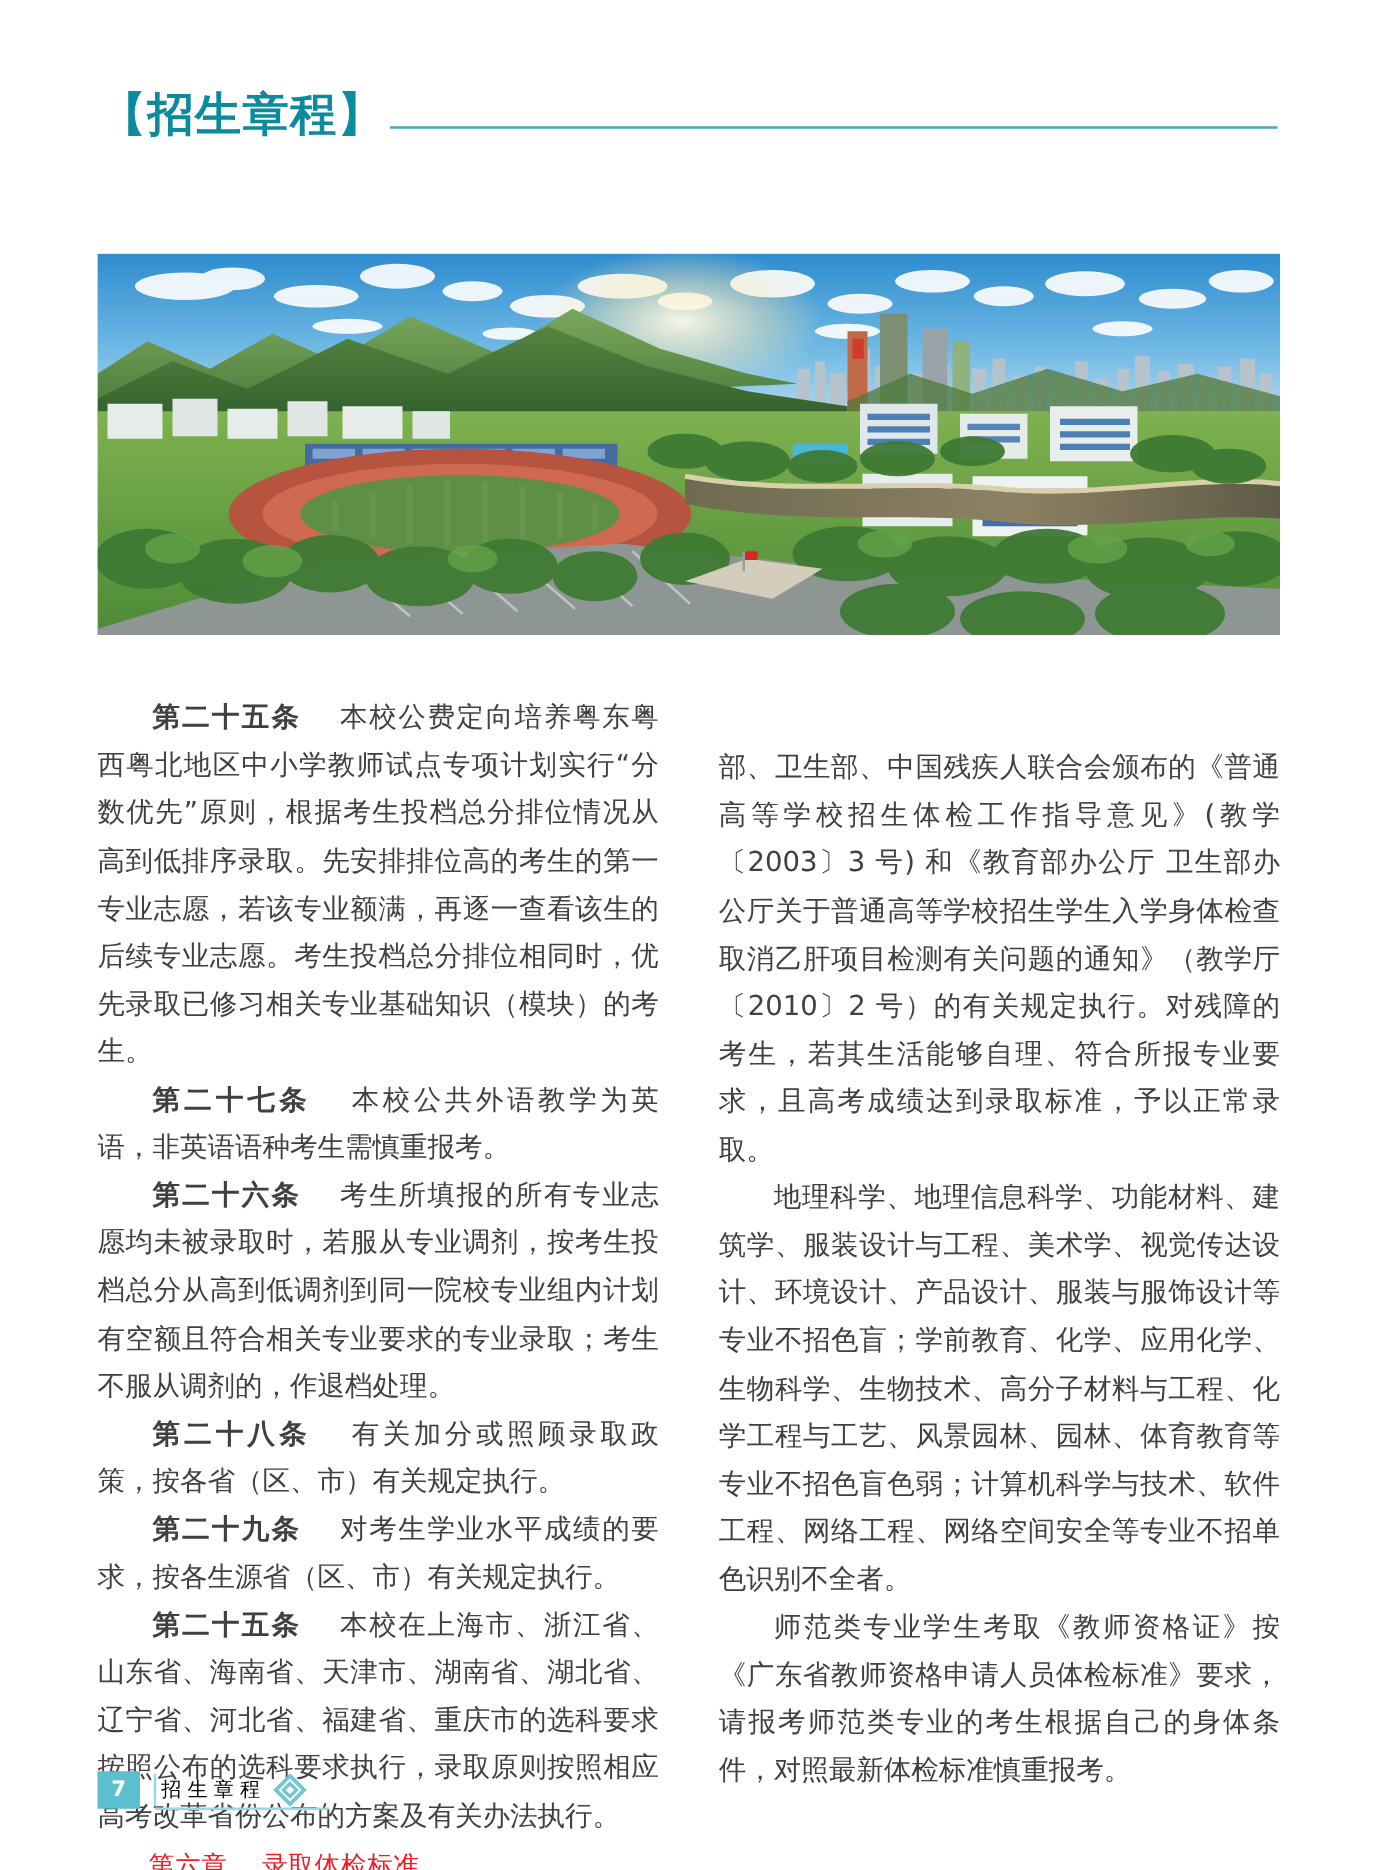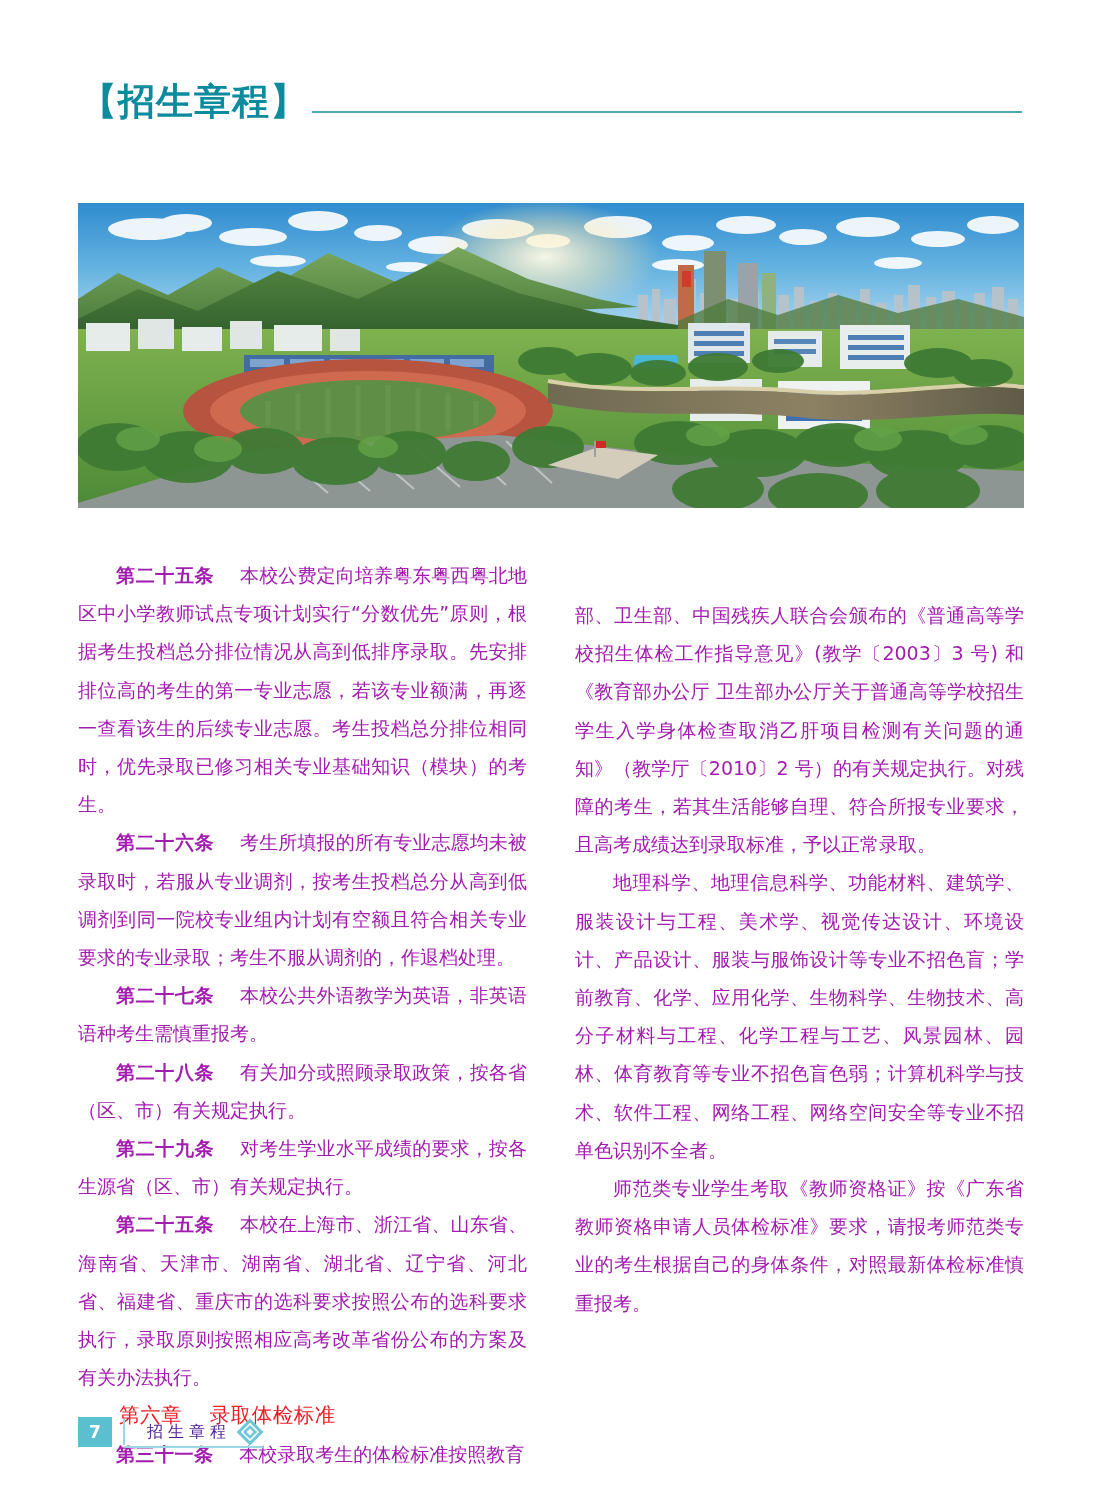--- a/index.html
+++ b/index.html
@@ -12,21 +12,21 @@
     height: 1496px;
     position: relative;
     font-family: "DejaVu Sans", "Liberation Sans", sans-serif;
     overflow: hidden;
   }
 
   
   .page-header {
     position: absolute;
     left: 0;
-    top: 76px;
+    top: 66px;
     width: 1102px;
     height: 60px;
   }
   .header-title {
     position: absolute;
     left: 80px;
     top: 0;
     font-size: 37px;
     line-height: 52px;
     font-weight: 700;
@@ -62,23 +62,23 @@
     top: 556px;
     width: 946px;
     display: flex;
     gap: 48px;
   }
   .col {
     width: 449px;
   }
   p.para {
     margin: 0;
-    font-size: 19px;
+    font-size: 22px;
     line-height: 38.2px;
-    color: #a21caf;
+    color: #404040;
     text-align: justify;
     text-justify: inter-ideograph;
     font-family: "DejaVu Sans", "Liberation Sans", sans-serif;
     text-indent: 2em;
   }
   p.para.noindent { text-indent: 0; margin-top: 40px; }
   .art-no {
     font-weight: 700;
     letter-spacing: 0.5px;
   }
@@ -113,23 +113,23 @@
     align-items: center;
     justify-content: center;
   }
   .folio-sep {
     width: 2px;
     height: 26px;
     background: #9bd7e2;
     margin-left: 11px;
   }
   .folio-label {
-    margin-left: 22px;
+    margin-left: 4px;
     font-size: 16px;
-    color: #4c1d95;
+    color: #000000;
     letter-spacing: 5px;
     white-space: nowrap;
   }
   .folio-underline {
     position: absolute;
     left: 46px;
     top: 34px;
     width: 139px;
     height: 2px;
     background: #9bd7e2;
@@ -362,25 +362,25 @@
 
 <div class="content">
 
   <div class="col">
 
     <p class="para">
       <span class="art-no">第二十五条</span><span class="gap"></span><span>本校公费定向培养粤东粤西粤北地区中小学教师试点专项计划实行“分数优先”原则，根据考生投档总分排位情况从高到低排序录取。先安排排位高的考生的第一专业志愿，若该专业额满，再逐一查看该生的后续专业志愿。考生投档总分排位相同时，优先录取已修习相关专业基础知识（模块）的考生。</span>
     </p>
 
     <p class="para">
+      <span class="art-no">第二十七条</span><span class="gap"></span><span>本校公共外语教学为英语，非英语语种考生需慎重报考。</span>
+    </p>
+
+    <p class="para">
       <span class="art-no">第二十六条</span><span class="gap"></span><span>考生所填报的所有专业志愿均未被录取时，若服从专业调剂，按考生投档总分从高到低调剂到同一院校专业组内计划有空额且符合相关专业要求的专业录取；考生不服从调剂的，作退档处理。</span>
-    </p>
-
-    <p class="para">
-      <span class="art-no">第二十七条</span><span class="gap"></span><span>本校公共外语教学为英语，非英语语种考生需慎重报考。</span>
     </p>
 
     <p class="para">
       <span class="art-no">第二十八条</span><span class="gap"></span><span>有关加分或照顾录取政策，按各省（区、市）有关规定执行。</span>
     </p>
 
     <p class="para">
       <span class="art-no">第二十九条</span><span class="gap"></span><span>对考生学业水平成绩的要求，按各生源省（区、市）有关规定执行。</span>
     </p>
 

